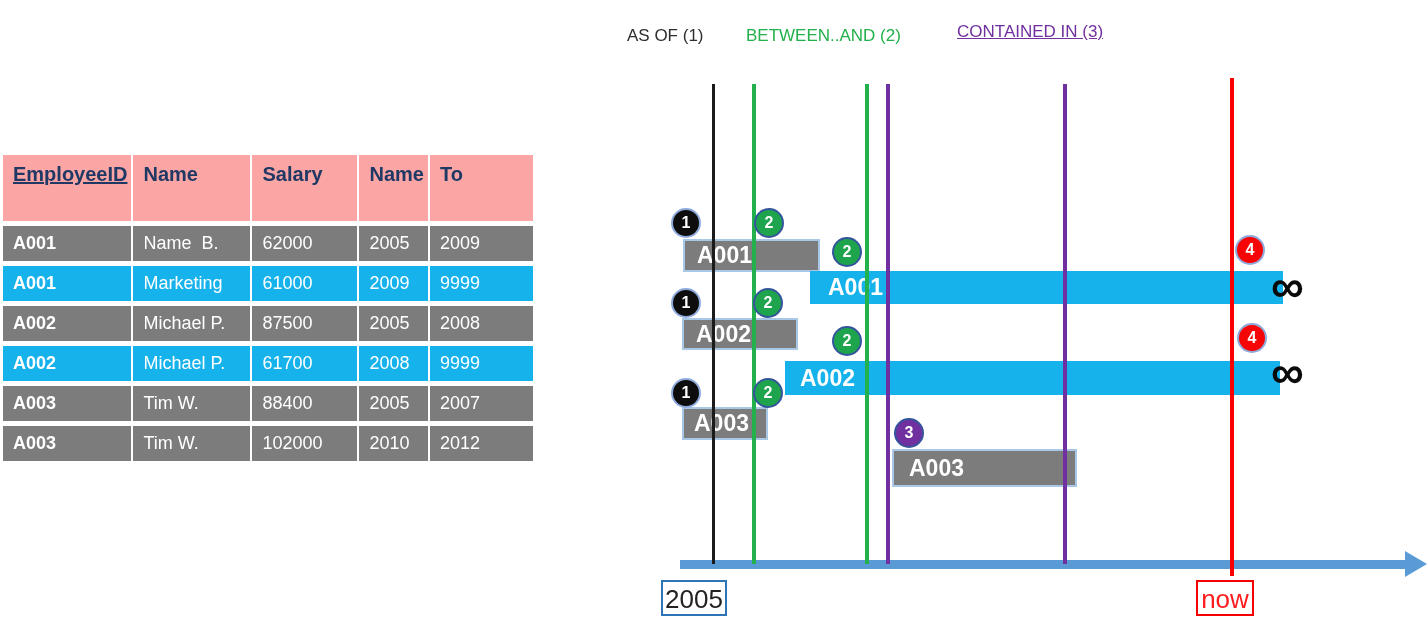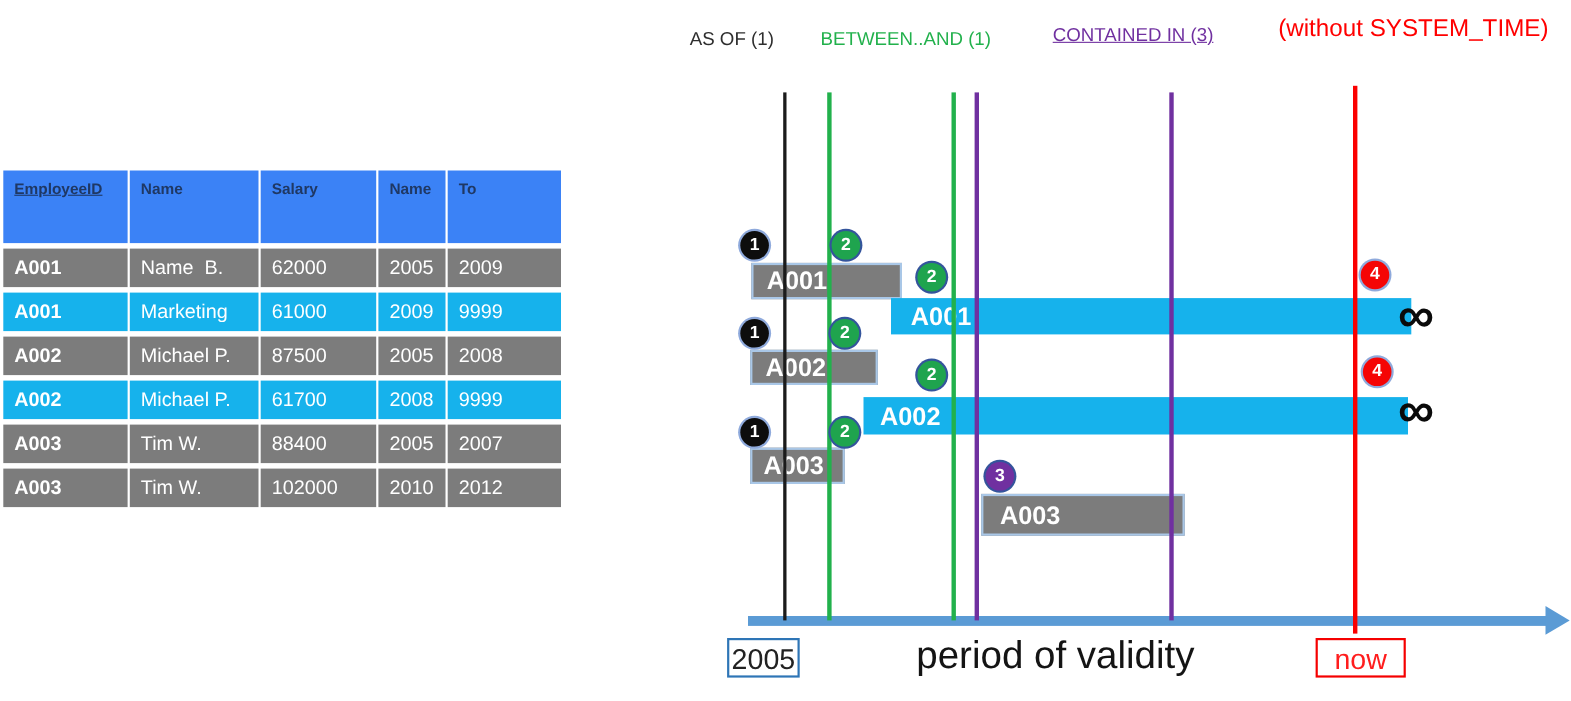--- a/index.html
+++ b/index.html
@@ -3,21 +3,21 @@
 <meta charset="utf-8">
 <style>
   html,body{margin:0;padding:0;background:#fff;}
   .stage{
     position:relative;width:1428px;height:637px;background:#fff;overflow:hidden;
     font-family:"Liberation Sans",sans-serif;
   }
   
   table.emp{position:absolute;left:1px;top:150px;border-collapse:separate;border-spacing:2px 5px;}
   table.emp td{white-space:pre;overflow:hidden;}
-  td.hd{background:#3b82f6;color:#1F3864;font-weight:bold;font-size:14px;
+  td.hd{background:#fca5a5;color:#1F3864;font-weight:bold;font-size:20px;
         vertical-align:top;padding:8px 4px 0 10px;height:58px;}
   td.cell{color:#fff;font-size:18px;padding:0 4px 0 10px;height:35px;vertical-align:middle;}
   tr.gray td.cell{background:#7C7C7C;}
   tr.cyan td.cell{background:#16B2EC;}
   td.idcell{font-weight:bold;}
   .u{text-decoration:underline;}
   
   .lbl{position:absolute;font-size:17px;font-weight:normal;white-space:nowrap;}
   .vline{position:absolute;top:84px;height:480px;z-index:2;}
   .bar{position:absolute;z-index:1;color:#fff;font-weight:bold;font-size:23px;white-space:nowrap;}
@@ -96,24 +96,23 @@
       <td class="cell idcell">A003</td>
       <td class="cell">Tim W.</td>
       <td class="cell">102000</td>
       <td class="cell">2010</td>
       <td class="cell">2012</td>
     </tr>
   </tbody>
     </table>
 
   <div class="lbl" style="left:627px;top:26px;color:#2e2e2e;">AS OF (1)</div>
-  <div class="lbl" style="left:746px;top:26px;color:#22B14C;">BETWEEN..AND (1)</div>
+  <div class="lbl" style="left:746px;top:26px;color:#22B14C;">BETWEEN..AND (2)</div>
   <div class="lbl" style="left:957px;top:22px;color:#7030A0;text-decoration:underline;">CONTAINED IN (3)</div>
   <div class="lbl" style="left:1162px;top:13px;color:#FF0000;font-size:22px;line-height:25px;">
-    <div>(without SYSTEM_TIME)</div>
   </div>
 
   <div class="vline" style="left:712px;width:3px;background:#1b1b1b;"></div>
   <div class="vline" style="left:752px;width:4px;background:#22B14C;"></div>
   <div class="vline" style="left:865px;width:4px;background:#22B14C;"></div>
   <div class="vline" style="left:886px;width:4px;background:#7030A0;"></div>
   <div class="vline" style="left:1063px;width:4px;background:#7030A0;"></div>
   <div class="vline" style="left:1230px;width:4px;top:78px;height:498px;background:#FB0000;"></div>
 
   <div class="bar gray" style="left:683px;top:239px;width:121px;height:29px;line-height:29px;padding-left:12px;">A001</div>
@@ -135,16 +134,15 @@
   <div class="num green" style="left:755px;top:380px;">2</div>
   <div class="num purple" style="left:896px;top:420px;">3</div>
 
   <div class="inf" style="left:1271px;top:263px;">∞</div>
   <div class="inf" style="left:1271px;top:349px;">∞</div>
 
   <div class="axisband"></div>
   <div class="axishead"></div>
 
   <div class="tagbox" style="left:661px;width:66px;border:2px solid #2E75B6;color:#222;">2005</div>
-  <div style="position:absolute;left:833px;top:576px;font-size:35px;color:#141414;white-space:nowrap;">period of validity</div>
-  <div class="tagbox" style="left:1196px;width:82px;border:2px solid #F50000;color:#FF1D1D;">now</div>
+  <div class="tagbox" style="left:1196px;width:58px;border:2px solid #F50000;color:#FF1D1D;">now</div>
 
 </div>
 
 </body></html>

